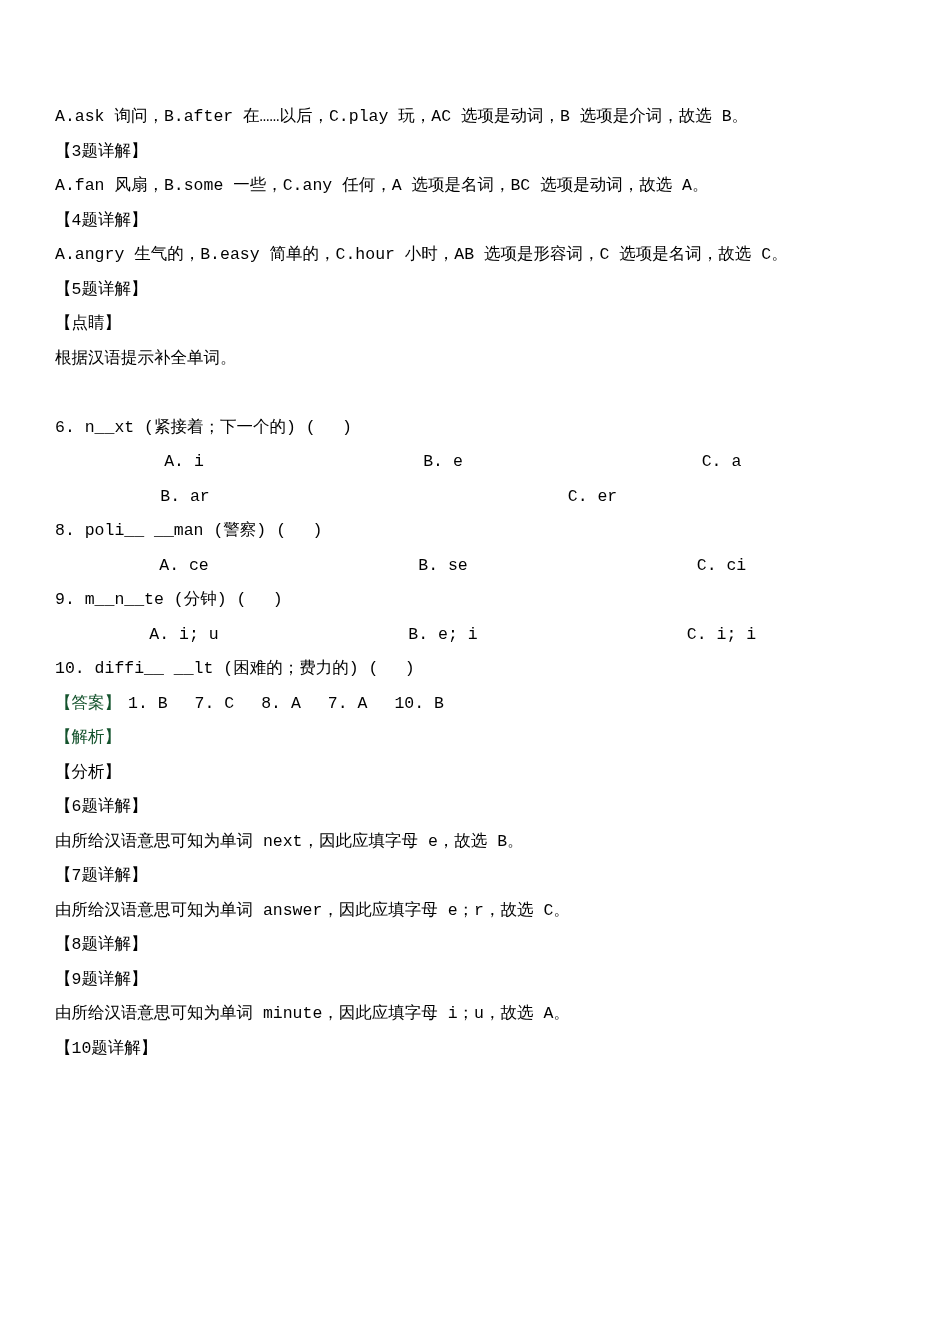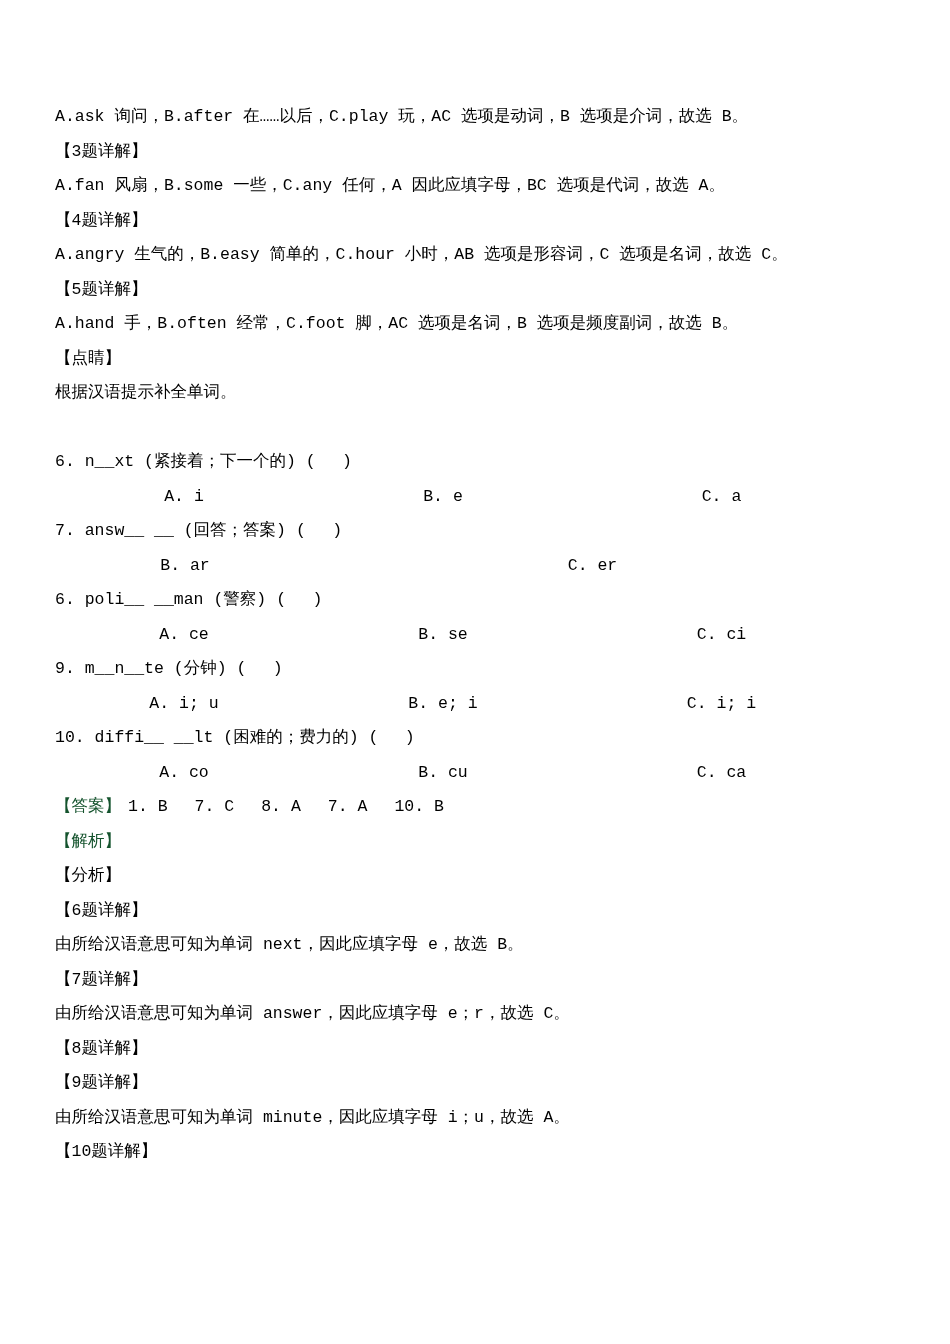--- a/index.html
+++ b/index.html
@@ -37,38 +37,35 @@
   .blue { color: #14532d; }
   .answers .answer-marker { margin-right: 7px; }
   .answers .ans-item { margin-right: 27px; }
 </style>
 </head>
 <body>
 
 <div class="page">
     <div class="line para">A.ask 询问，B.after 在……以后，C.play 玩，AC 选项是动词，B 选项是介词，故选 B。</div>
     <div class="line marker">【3题详解】</div>
-    <div class="line para">A.fan 风扇，B.some 一些，C.any 任何，A 因此应填字母，BC 选项是代词，故选 A。</div>
+    <div class="line para">A.fan 风扇，B.some 一些，C.any 任何，A 选项是名词，BC 选项是动词，故选 A。</div>
     <div class="line marker">【4题详解】</div>
     <div class="line para">A.angry 生气的，B.easy 简单的，C.hour 小时，AB 选项是形容词，C 选项是名词，故选 C。</div>
     <div class="line marker">【5题详解】</div>
-    <div class="line para">A.hand 手，B.often 经常，C.foot 脚，AC 选项是名词，B 选项是频度副词，故选 B。</div>
     <div class="line marker">【点睛】</div>
     <div class="line para">根据汉语提示补全单词。</div>
     <div class="line blank"></div>
     <div class="line question">6. n__xt (紧接着；下一个的) (　 )</div>
     <div class="line options"><span class="opt opt-a">A. i</span><span class="opt opt-b">B. e</span><span class="opt opt-c">C. a</span></div>
-    <div class="line question">7. answ__ __ (回答；答案) (　 )</div>
     <div class="line options"><span class="opt opt-b">B. ar</span><span class="opt opt-c">C. er</span></div>
-    <div class="line question">6. poli__ __man (警察) (　 )</div>
+    <div class="line question">8. poli__ __man (警察) (　 )</div>
     <div class="line options"><span class="opt opt-a">A. ce</span><span class="opt opt-b">B. se</span><span class="opt opt-c">C. ci</span></div>
     <div class="line question">9. m__n__te (分钟) (　 )</div>
     <div class="line options"><span class="opt opt-a">A. i; u</span><span class="opt opt-b">B. e; i</span><span class="opt opt-c">C. i; i</span></div>
     <div class="line question">10. diffi__ __lt (困难的；费力的) (　 )</div>
-    <div class="line options"><span class="opt opt-a">A. co</span><span class="opt opt-b">B. cu</span><span class="opt opt-c">C. ca</span></div>
     <div class="line answers"><span class="blue answer-marker">【答案】</span><span class="ans-item">1. B</span><span class="ans-item">7. C</span><span class="ans-item">8. A</span><span class="ans-item">7. A</span><span class="ans-item">10. B</span></div>
     <div class="line marker blue">【解析】</div>
     <div class="line marker">【分析】</div>
     <div class="line marker">【6题详解】</div>
     <div class="line para">由所给汉语意思可知为单词 next，因此应填字母 e，故选 B。</div>
     <div class="line marker">【7题详解】</div>
     <div class="line para">由所给汉语意思可知为单词 answer，因此应填字母 e；r，故选 C。</div>
     <div class="line marker">【8题详解】</div>
     <div class="line marker">【9题详解】</div>
     <div class="line para">由所给汉语意思可知为单词 minute，因此应填字母 i；u，故选 A。</div>

